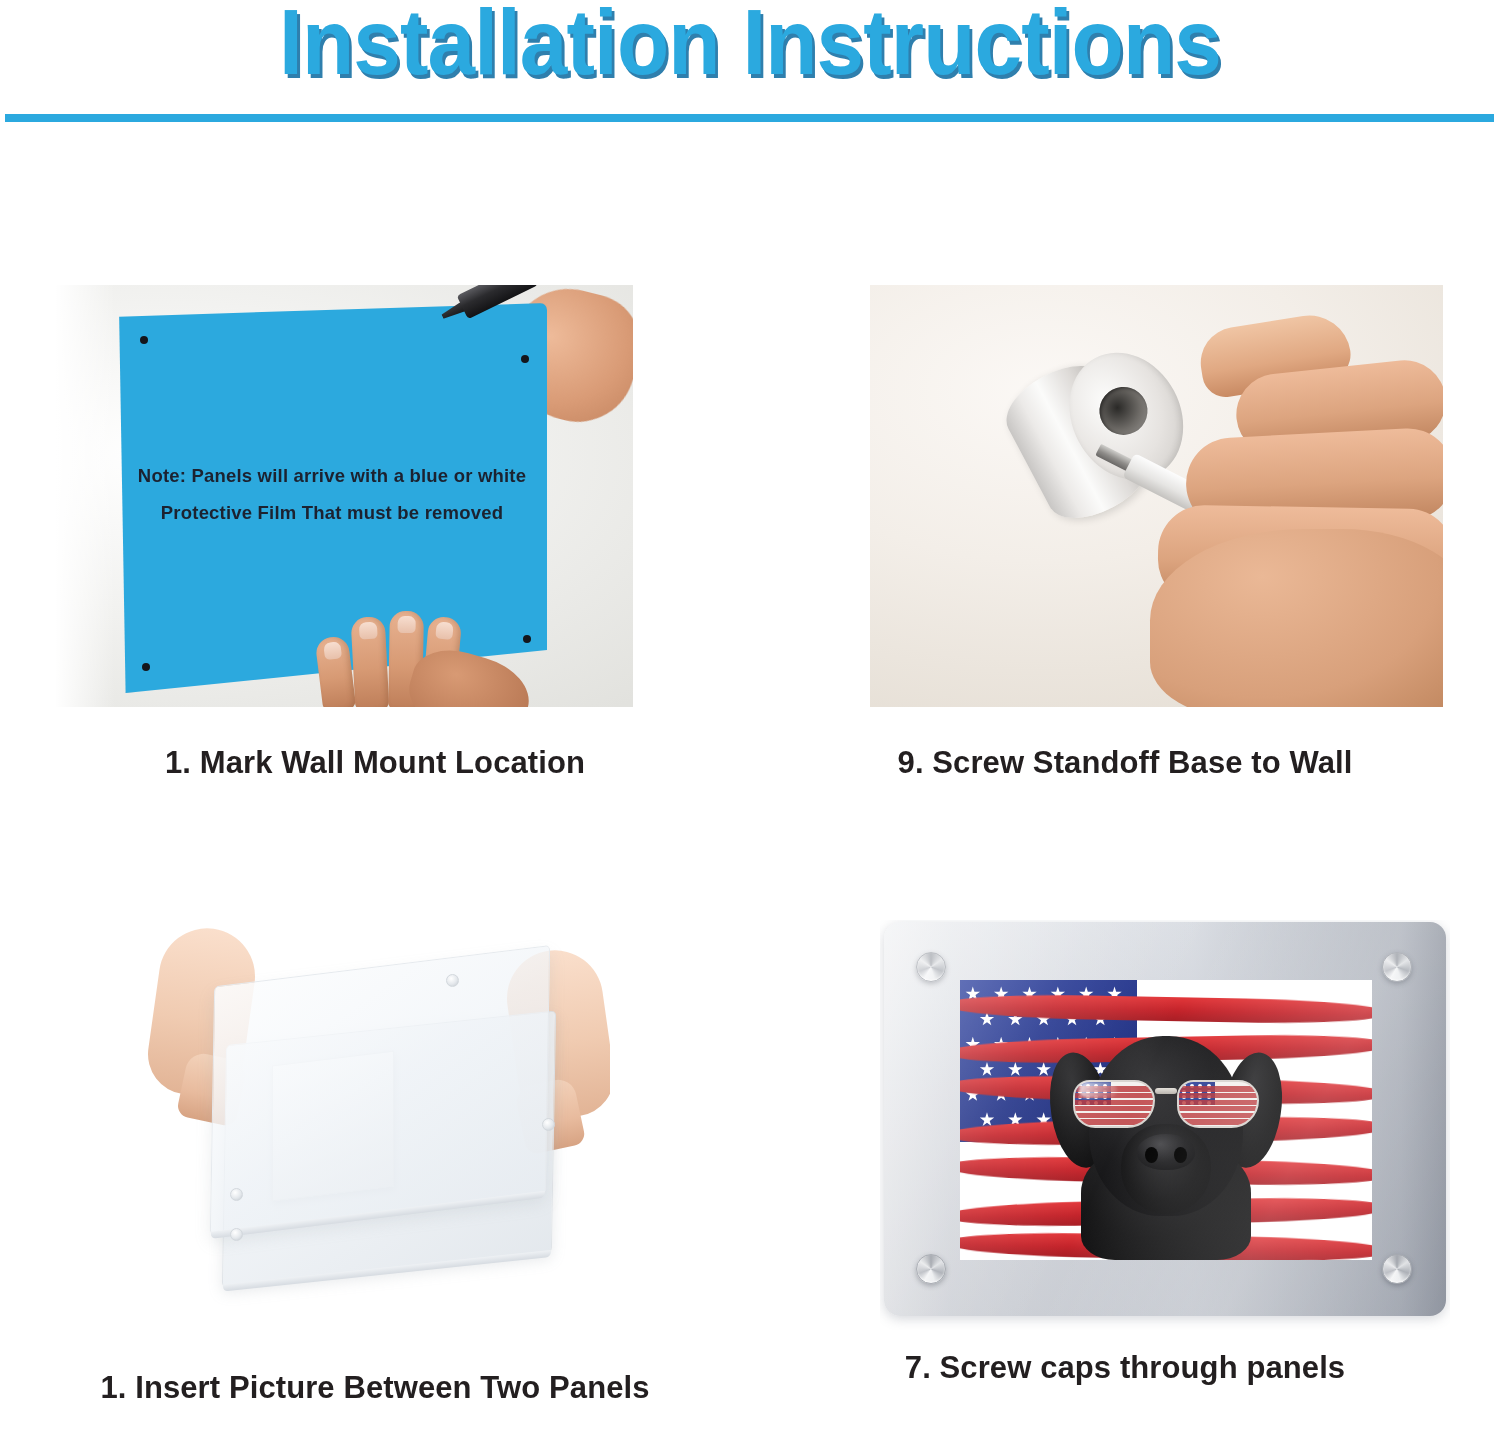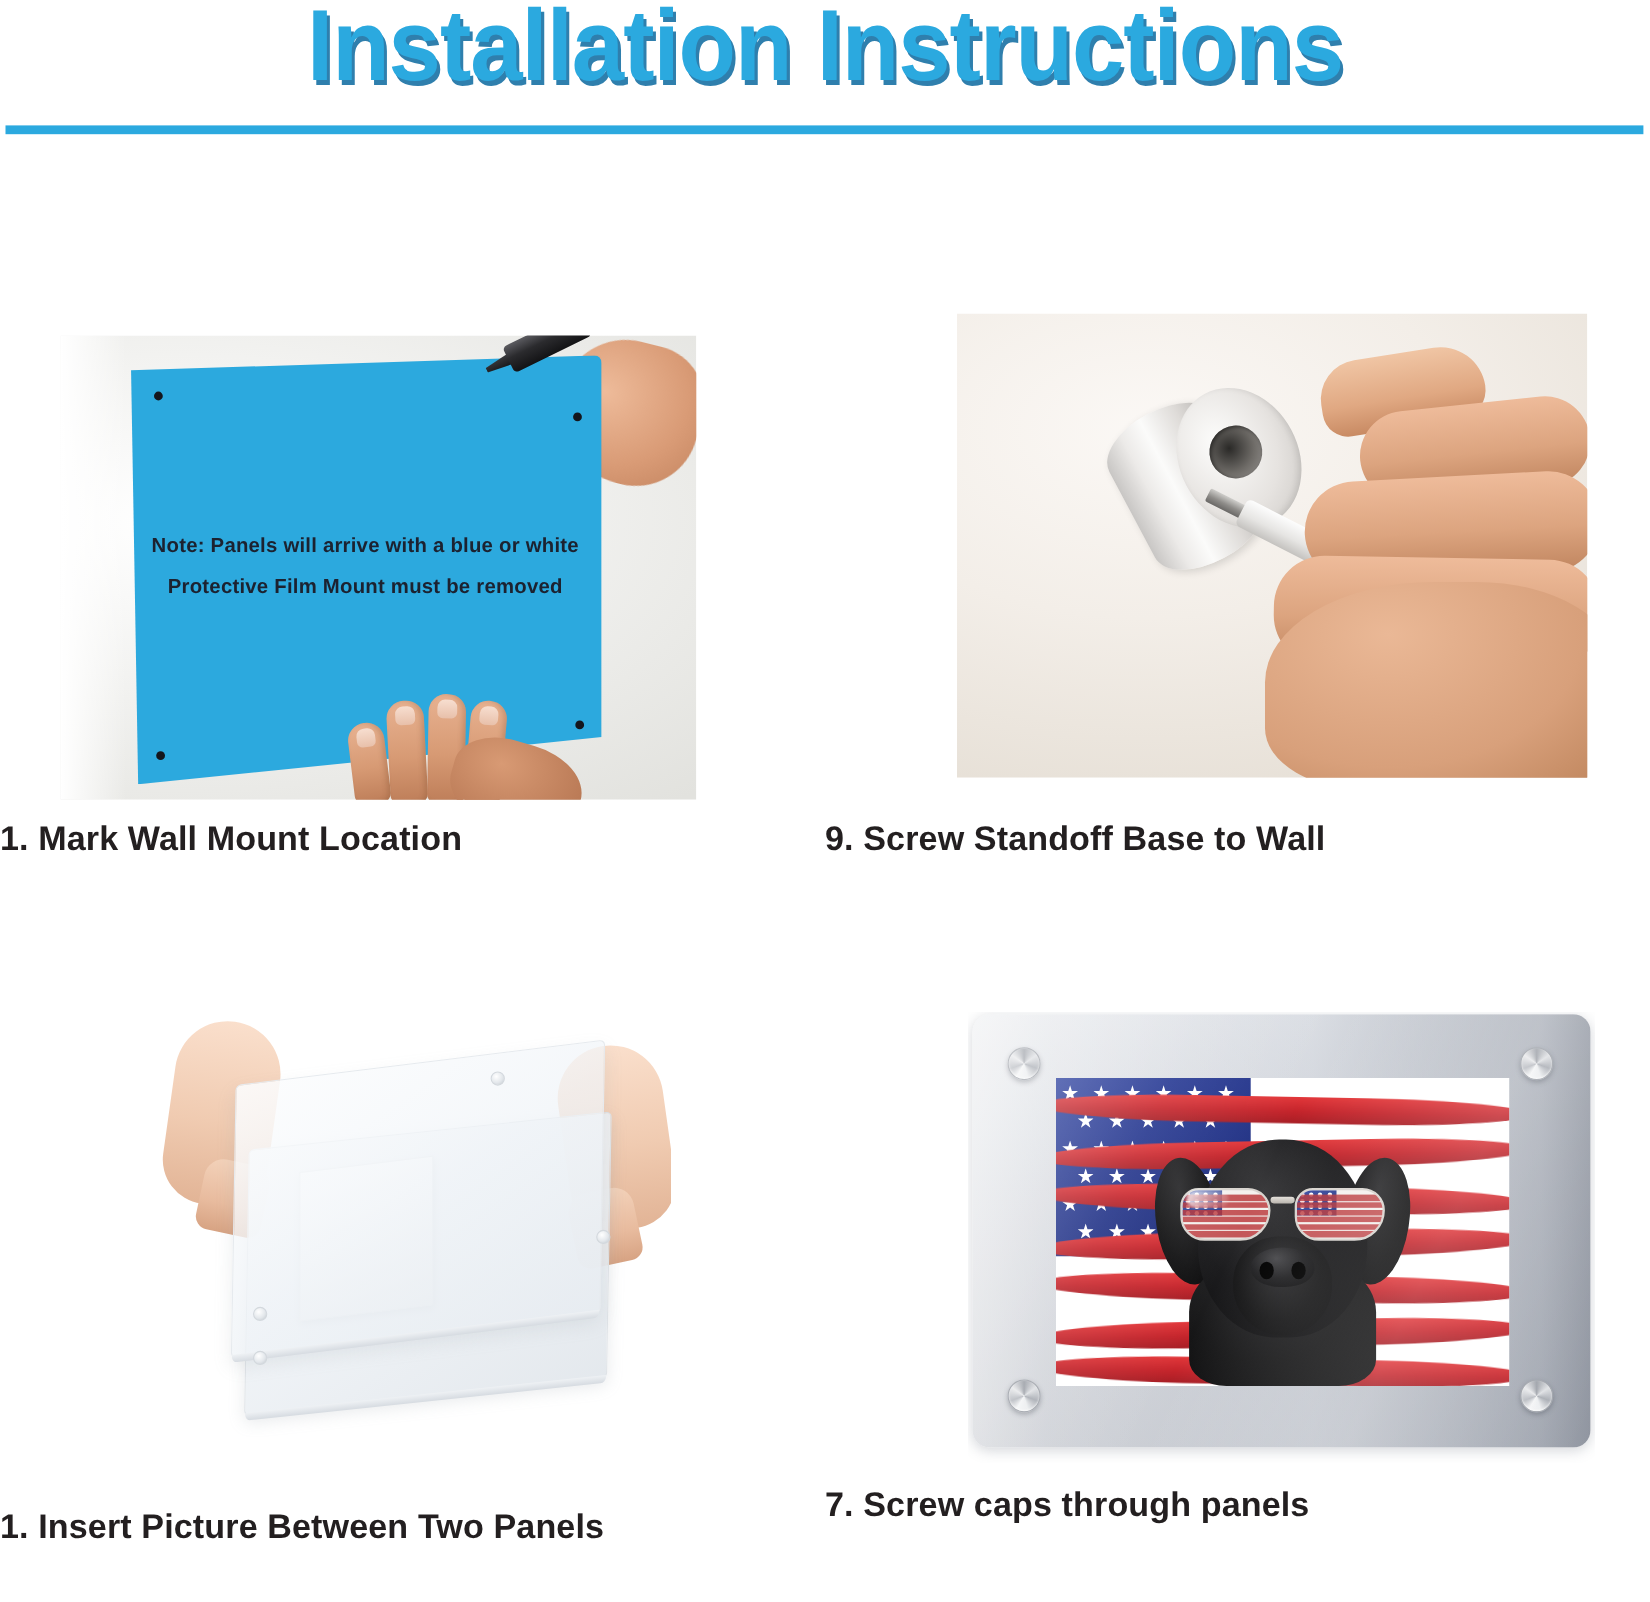--- a/index.html
+++ b/index.html
@@ -63,32 +63,33 @@
     overflow: hidden;
     background: #ffffff;
   }
   .step-caption {
     position: absolute;
     font-family: "Liberation Sans", sans-serif;
     font-size: 31px;
     font-weight: bold;
     color: #231f20;
     letter-spacing: 0.1px;
+    text-align: center;
     line-height: 1.27;
     width: 100%;
     left: 0;
   }
 
   
   #step-1 { left: 0;    top: 0;   width: 750px;  height: 680px; }
   #step-2 { left: 750px; top: 0;  width: 750px;  height: 680px; }
   #step-3 { left: 0;    top: 680px; width: 750px; height: 648px; }
   #step-4 { left: 750px; top: 680px; width: 750px; height: 648px; }
 
-  #photo-1 { position: absolute; left: 55px;  top: 157px; width: 578px; height: 422px; margin-top: 20px; }
+  #photo-1 { position: absolute; left: 55px;  top: 157px; width: 578px; height: 422px; }
   #photo-2 { position: absolute; left: 120px; top: 157px; width: 573px; height: 422px; }
   #photo-3 { position: absolute; left: 140px; top: 102px; width: 470px; height: 412px; }
   #photo-4 { position: absolute; left: 130px; top: 112px; width: 570px; height: 410px; }
 
   #caption-1 { top: 615px; }
   #caption-2 { top: 615px; }
   #caption-3 { top: 560px; }
   #caption-4 { top: 540px; }
 
   
@@ -543,21 +544,21 @@
 
       <div class="hand-top"></div>
 
       <div class="blue-panel">
         <span class="panel-hole hole-tl"></span>
         <span class="panel-hole hole-tr"></span>
         <span class="panel-hole hole-br"></span>
         <span class="panel-hole hole-bl"></span>
         <div class="panel-note">
           <div>Note: Panels will arrive with a blue or white</div>
-          <div>Protective Film Mount must be removed</div>
+          <div>Protective Film That must be removed</div>
         </div>
       </div>
 
       <div class="marker">
         <span class="nib"></span>
         <span class="barrel"></span>
 
       </div>
 
       <div class="hand-bottom">

